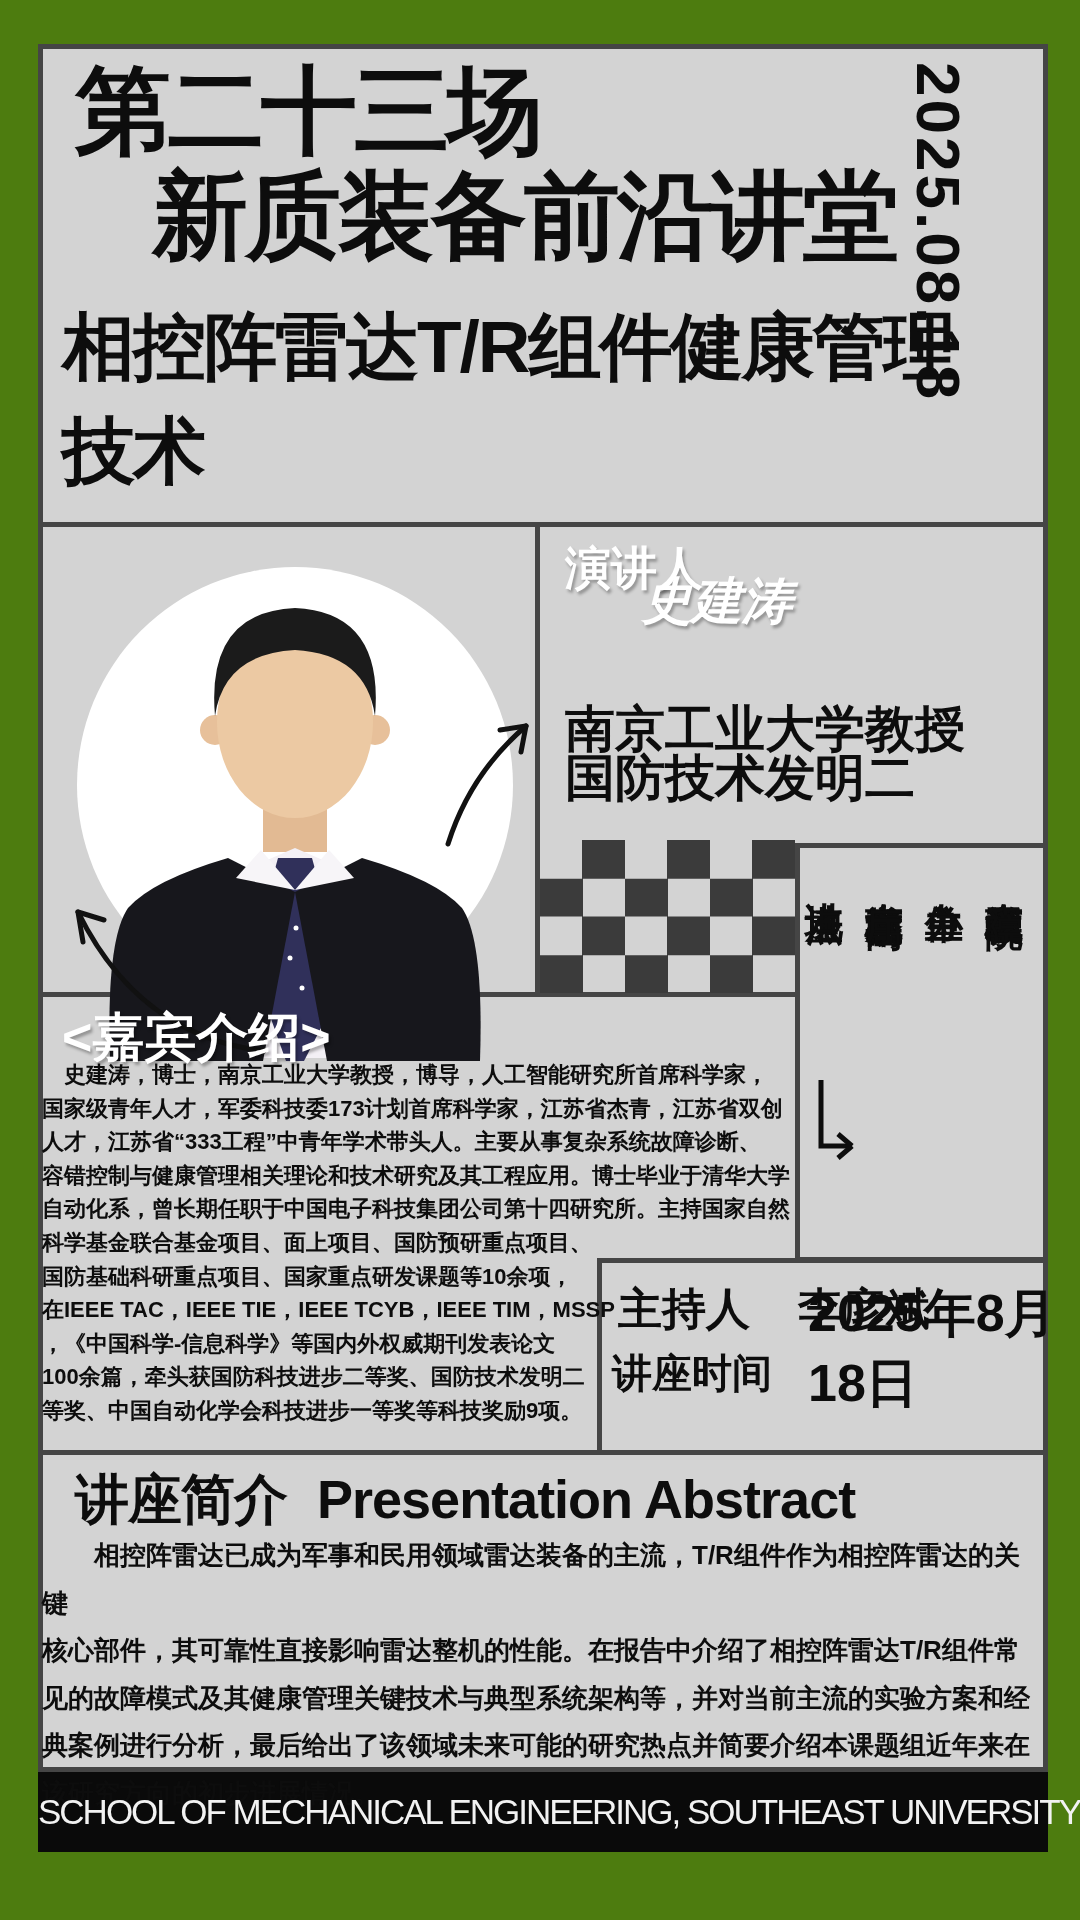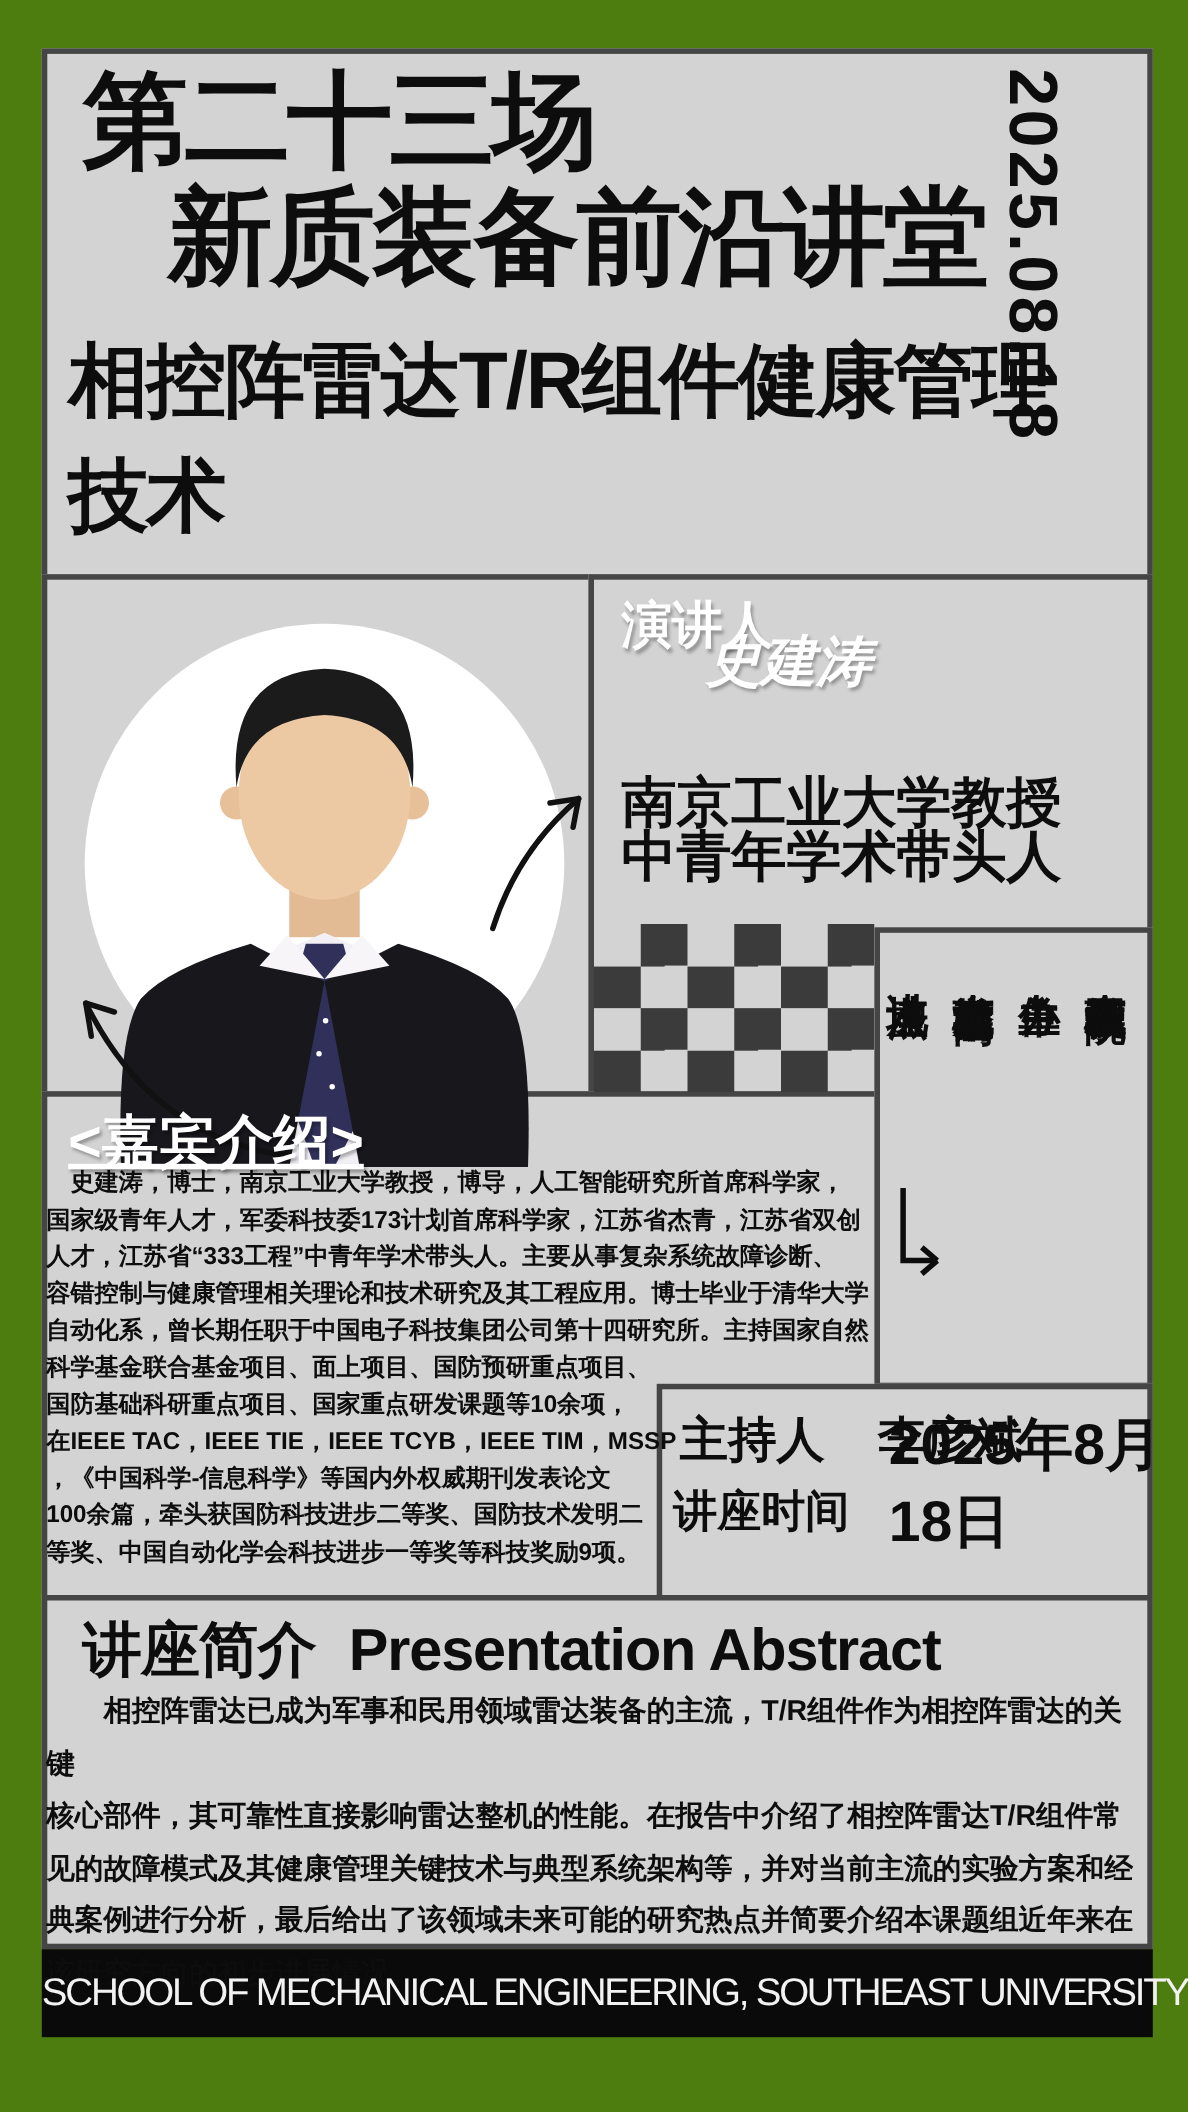--- a/index.html
+++ b/index.html
@@ -42,21 +42,21 @@
   .t-speaker-line2{left:565px; top:745px; font-size:50px;}
 
   .venue-text{
     position:absolute; left:800px; top:848px; width:234px; height:380px; z-index:3;
     writing-mode:vertical-rl; font-weight:bold; font-size:38px; line-height:60px;
     padding:24px 14px 0 0; letter-spacing:1px;
   }
   .venue-text span{display:block;}
   .elbow-arrow{position:absolute; left:812px; top:1078px; z-index:3;}
 
-  .t-bio-cn {left:62px;  top:1003px; font-size:52px; z-index:4;text-decoration:underline;}
+  .t-bio-cn {left:62px;  top:1003px; font-size:52px; z-index:4;}
   .t-bio-en {left:440px; top:1008px; font-size:45px; z-index:4;}
   .t-bio-text{left:42px; top:1058px; width:750px; font-size:22px; line-height:33.6px; letter-spacing:0px;}
 
   .t-host-label{left:618px; top:1280px; font-size:44px;}
   .t-host-name {left:798px; top:1280px; font-size:44px;}
   .t-time-label{left:612px; top:1346px; font-size:40px;}
   .t-time-date {left:808px; top:1279px; font-size:52px;}
   .t-time-time {left:744px; top:1394px; font-size:36px;}
 
   .t-abs-heading{left:75px; top:1464px; font-size:54px; letter-spacing:-1px; white-space:nowrap;}
@@ -120,21 +120,21 @@
 
   <div class="txt t-series1">第二十三场</div>
   <div class="txt t-series2">新质装备前沿讲堂</div>
   <div class="txt t-title">相控阵雷达T/R组件健康管理
 技术</div>
   <div class="txt t-date">2025.08.18</div>
 
   <div class="txt t-speaker-label white">演讲人</div>
   <div class="txt t-speaker-name white">史建涛</div>
   <div class="txt t-speaker-line1">南京工业大学教授</div>
-  <div class="txt t-speaker-line2">中青年学术带头人</div>
+  <div class="txt t-speaker-line2">国防技术发明二</div>
 
   <div class="venue-text">
     <span>东南大学机械工程学院</span>
     <span>主办单位</span>
     <span>东南大学机械楼南高厅</span>
     <span>讲座地点</span>
   </div>
   <svg class="elbow-arrow" width="52" height="96" viewBox="0 0 52 96">
     <path d="M 9 2 V 68 H 40" stroke="#0d0d0d" stroke-width="5" fill="none"></path>
     <path d="M 40 68 L 26 56 M 40 68 L 26 80" stroke="#0d0d0d" stroke-width="5" fill="none"></path>

